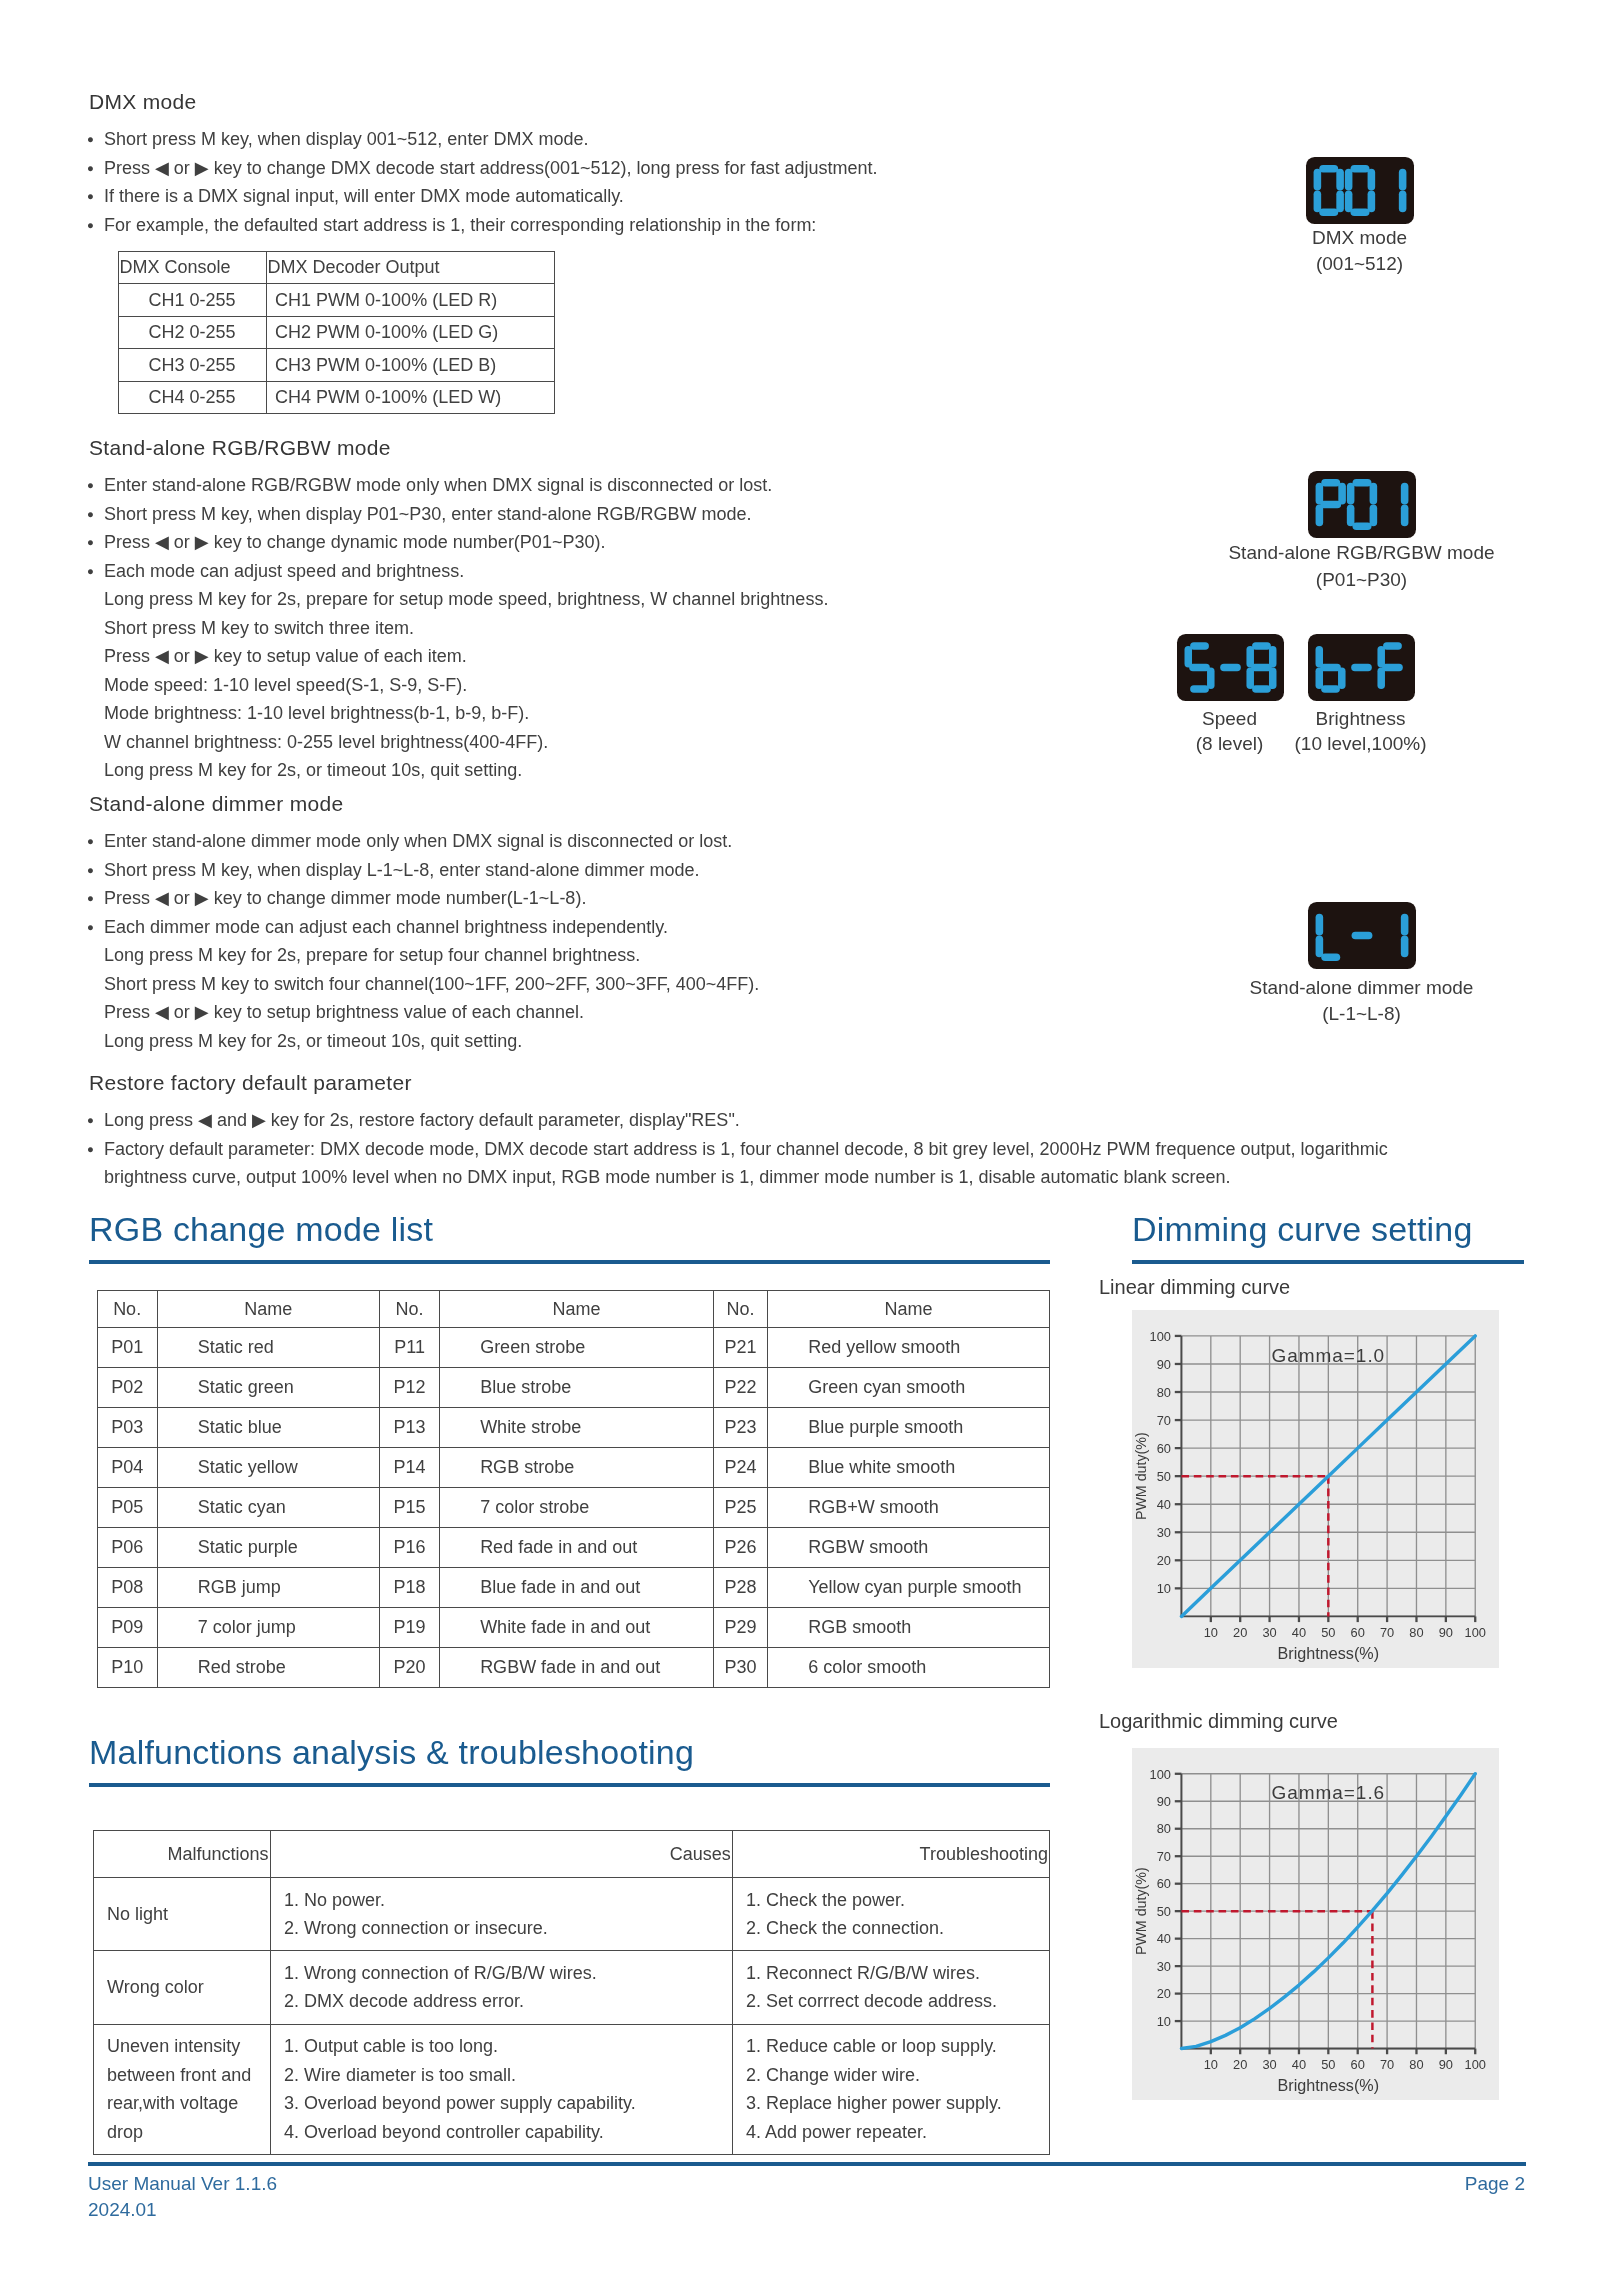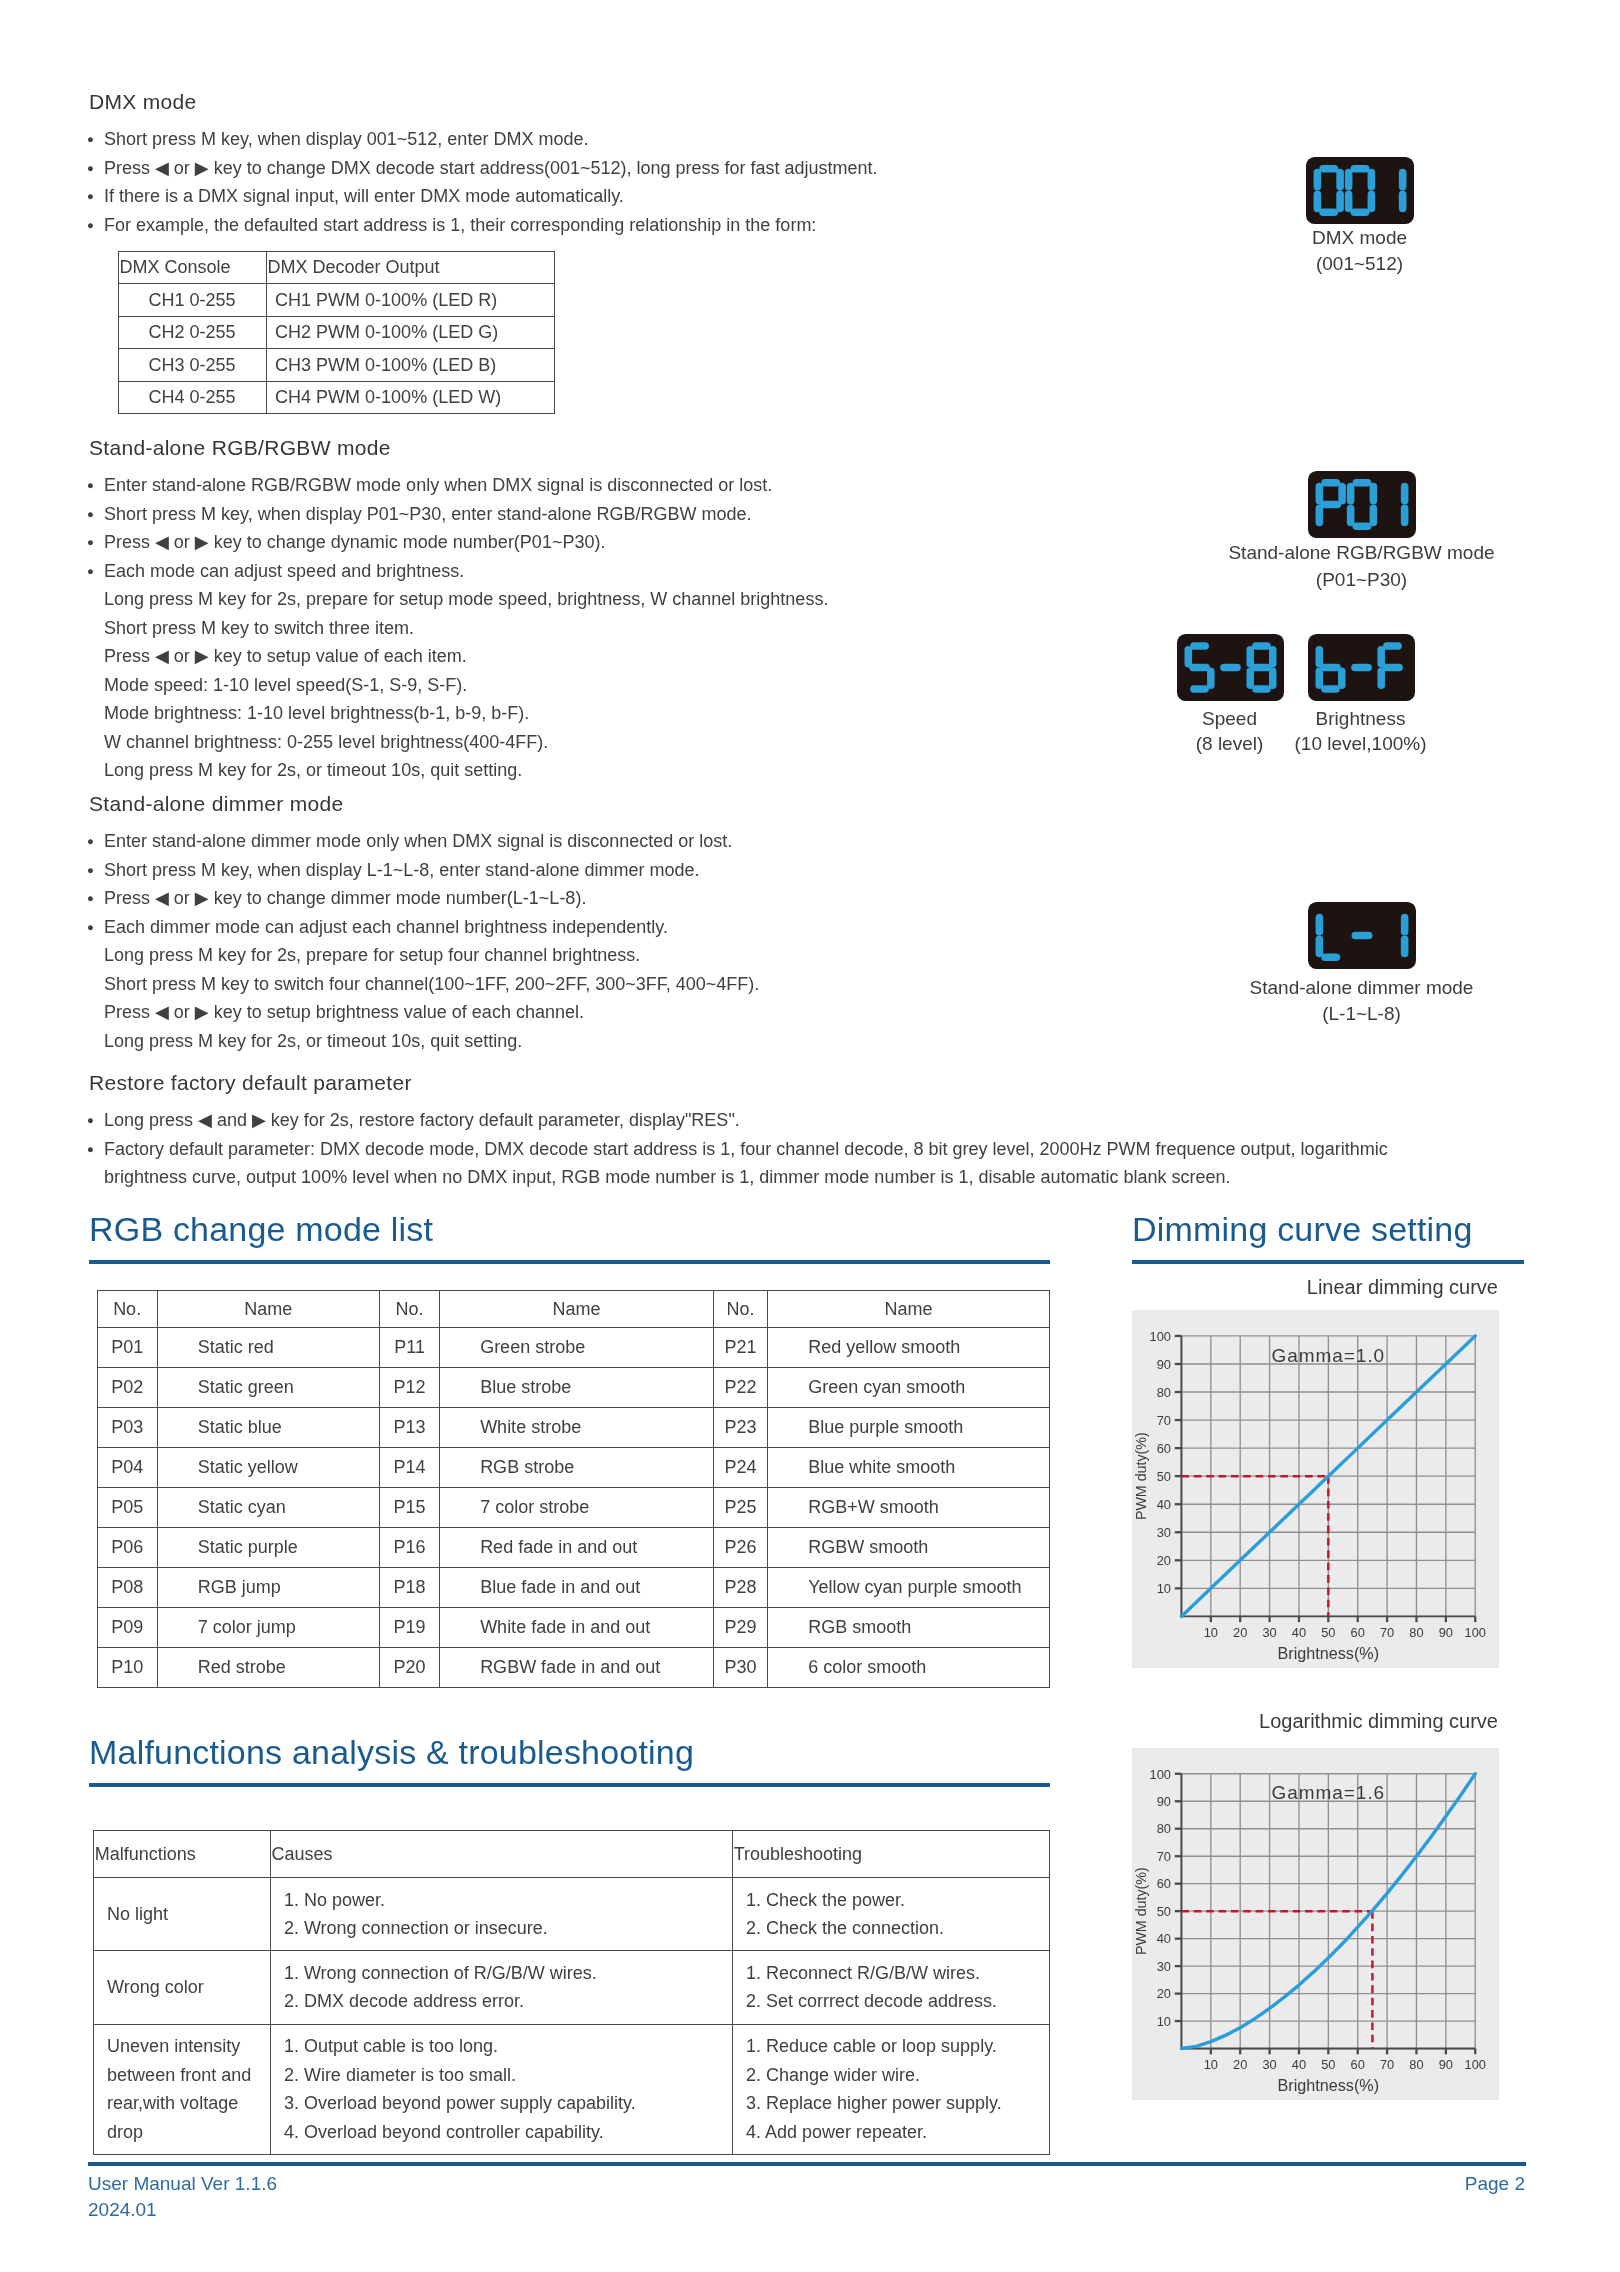--- a/index.html
+++ b/index.html
@@ -22,32 +22,32 @@
   .tbl-dmx th:nth-child(2){width:278px;}
   .blue-h{font-size:34px;color:#1a5b8f;font-weight:500;margin:0;letter-spacing:0.2px;}
   .h-rule{height:3.8px;background:#1a5b8f;margin-top:11.4px;}
   .tbl-rgb{margin:0;}
   .tbl-rgb th{height:34px;text-align:center;}
   .tbl-rgb td{height:37px;}
   .tbl-rgb td.no{text-align:center;}
   .tbl-rgb td.nm{text-align:left;padding-left:40px;}
   .tbl-rgb .w-no1{width:58px}.tbl-rgb .w-nm1{width:185px}.tbl-rgb .w-no2{width:58px}
   .tbl-rgb .w-nm2{width:238px}.tbl-rgb .w-no3{width:52px}.tbl-rgb .w-nm3{width:246px}
-  .tbl-mal th{height:44px;text-align:left;}
+  .tbl-mal th{height:44px;text-align:right;}
   .tbl-mal td{vertical-align:middle;line-height:28.5px;white-space:pre-line;padding:7.6px 9.5px 7.6px 13.3px;}
   .tbl-mal td:nth-child(1){width:161px;}
   .tbl-mal td:nth-child(2){width:477px;}
   .tbl-mal td:nth-child(3){width:314px;}
   .tbl-mal th:nth-child(1){width:161px;}
   .tbl-mal th:nth-child(2){width:477px;}
   .tbl-mal th:nth-child(3){width:314px;}
   .segbox{position:absolute;width:108px;height:67px;background:#1d1310;border-radius:8.6px;}
   .segbox svg{display:block;}
   .dlabel{position:absolute;width:399px;text-align:center;font-size:19px;color:#3c3c3c;}
-  .chart-title{position:absolute;width:399px;text-align:right;font-size:20px;color:#3a3a3a;}
+  .chart-title{position:absolute;width:399px;text-align:left;font-size:20px;color:#3a3a3a;}
   .chartbox{position:absolute;background:#ebebeb;}
   .chartbox svg{display:block;}
   .chartbox text{font-family:"Liberation Sans","DejaVu Sans",sans-serif;}
   .footer-rule{position:absolute;left:88px;top:2162px;width:1438px;height:3.8px;background:#1a5b8f;}
   .foot-txt{position:absolute;font-size:19px;color:#2f6b9e;}
 </style>
 </head>
 <body>
 
 <div class="page">

